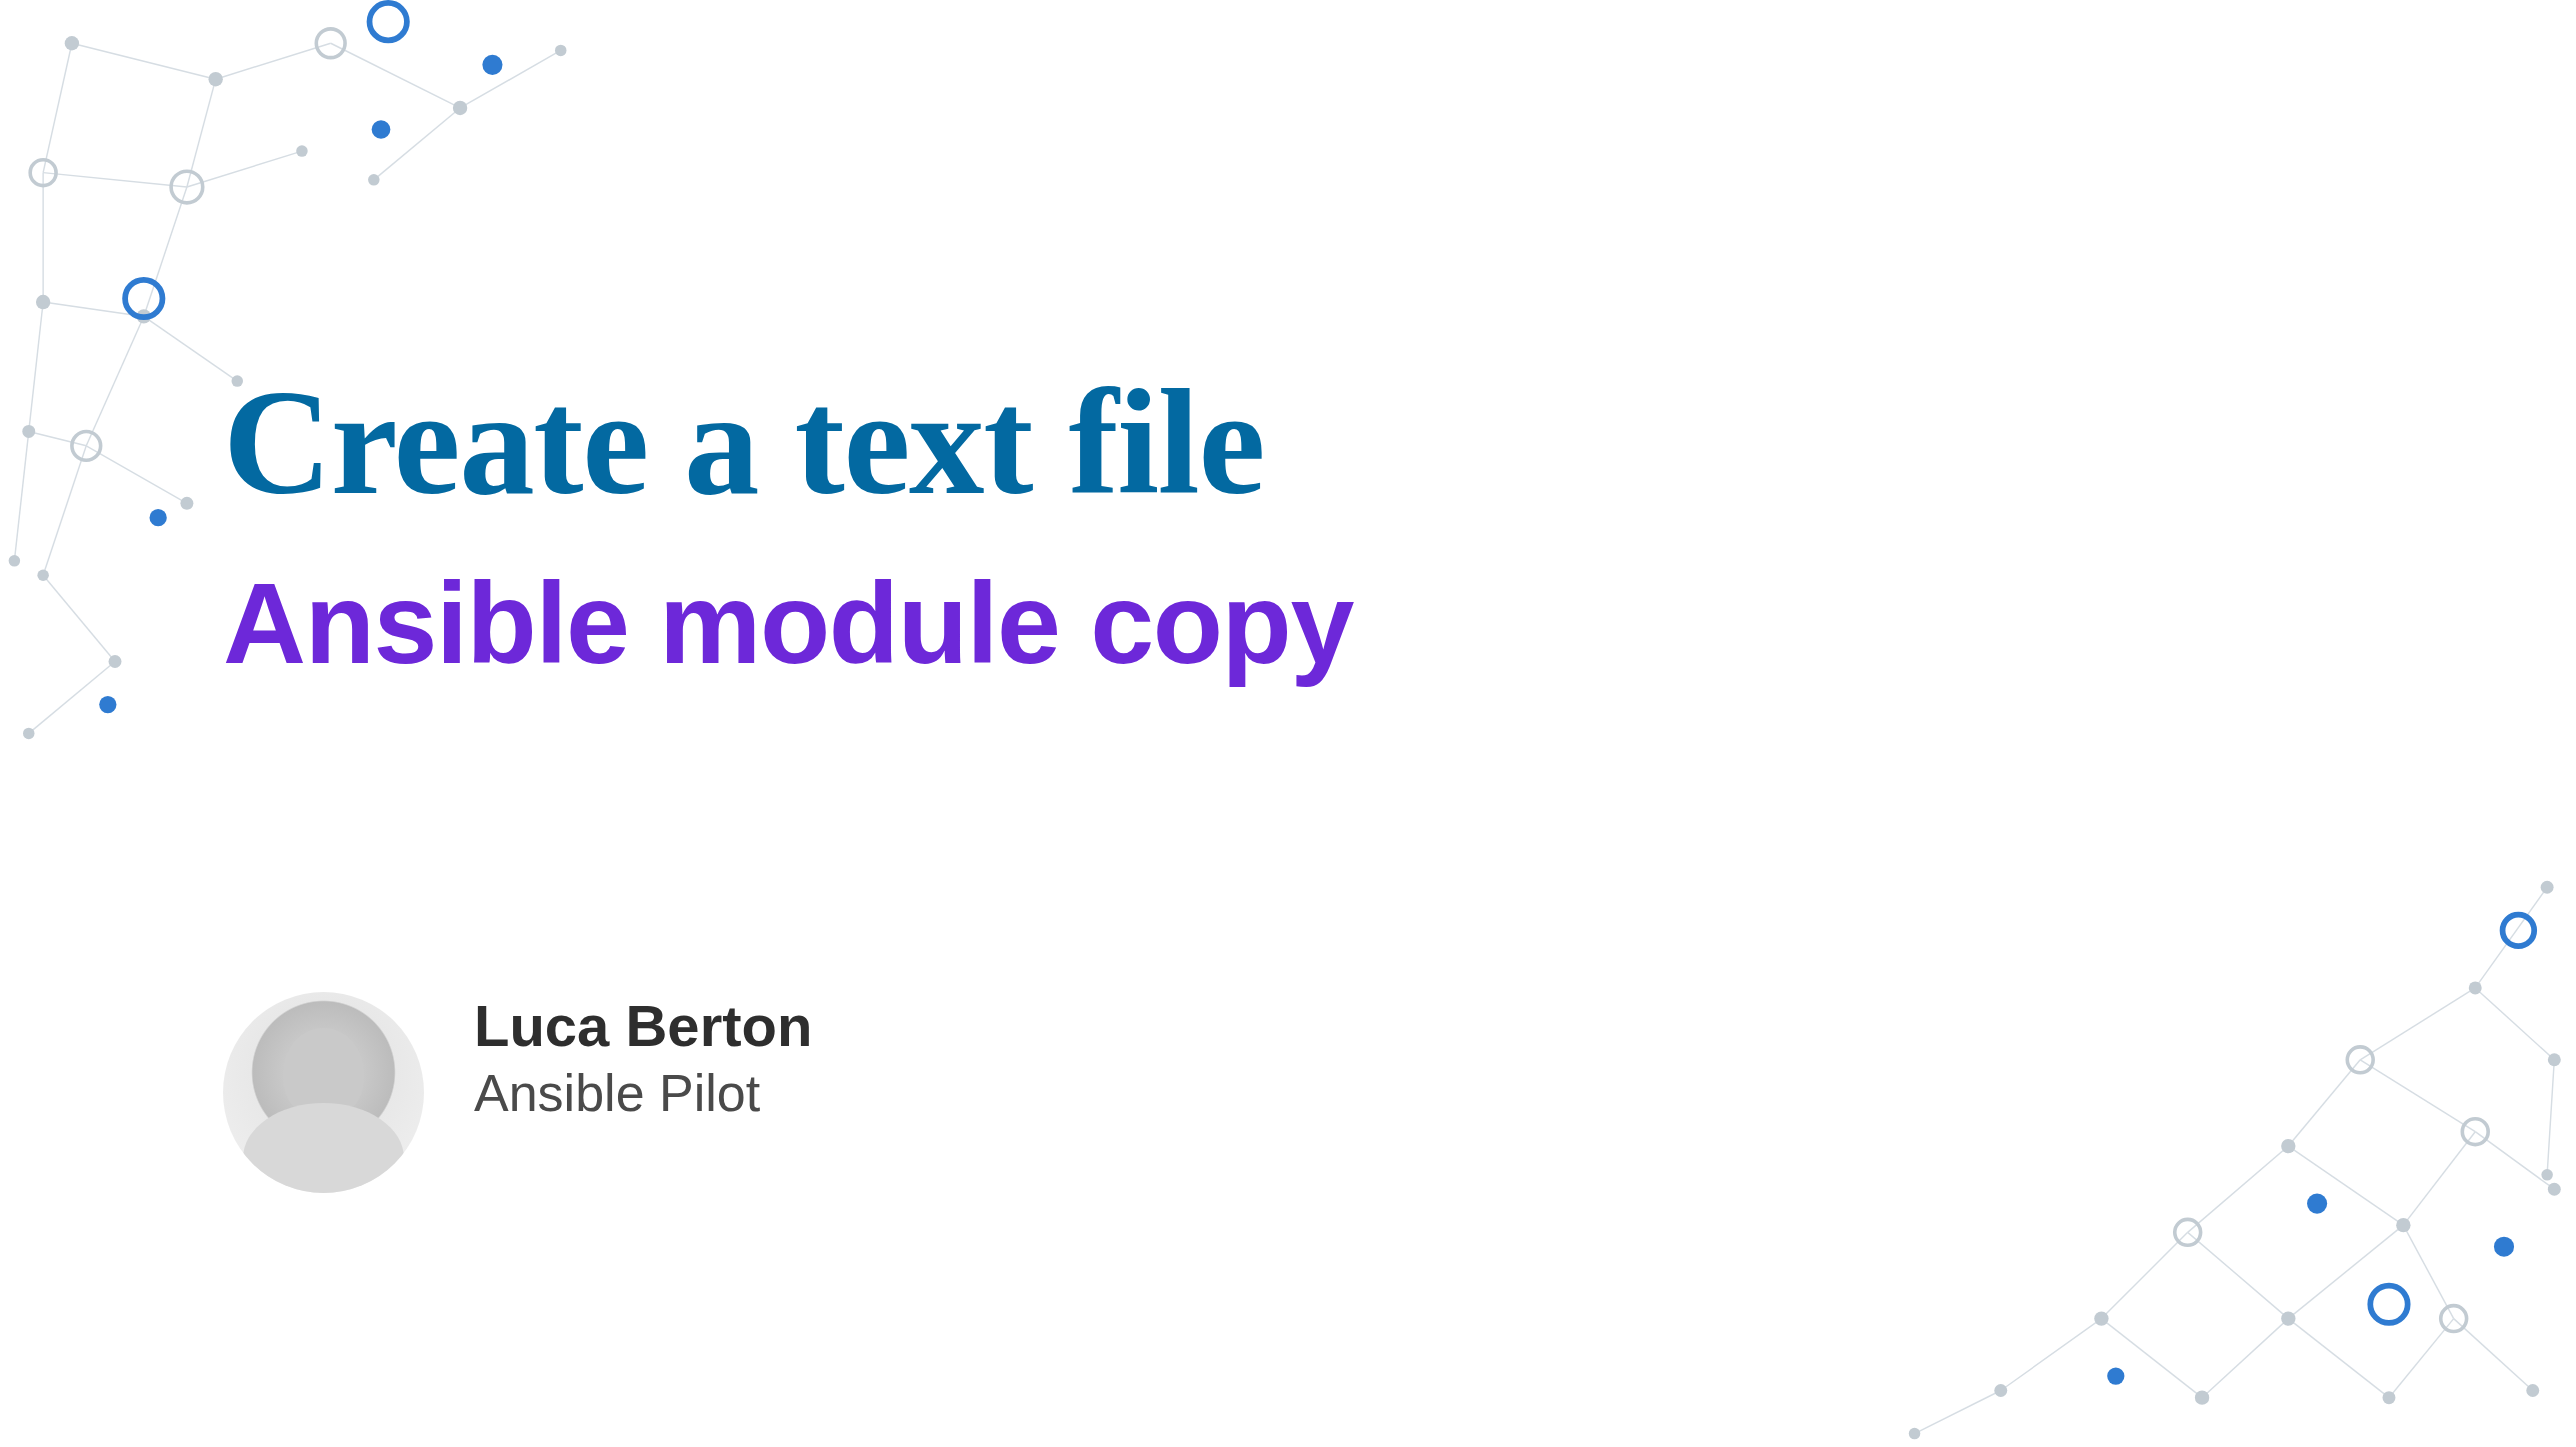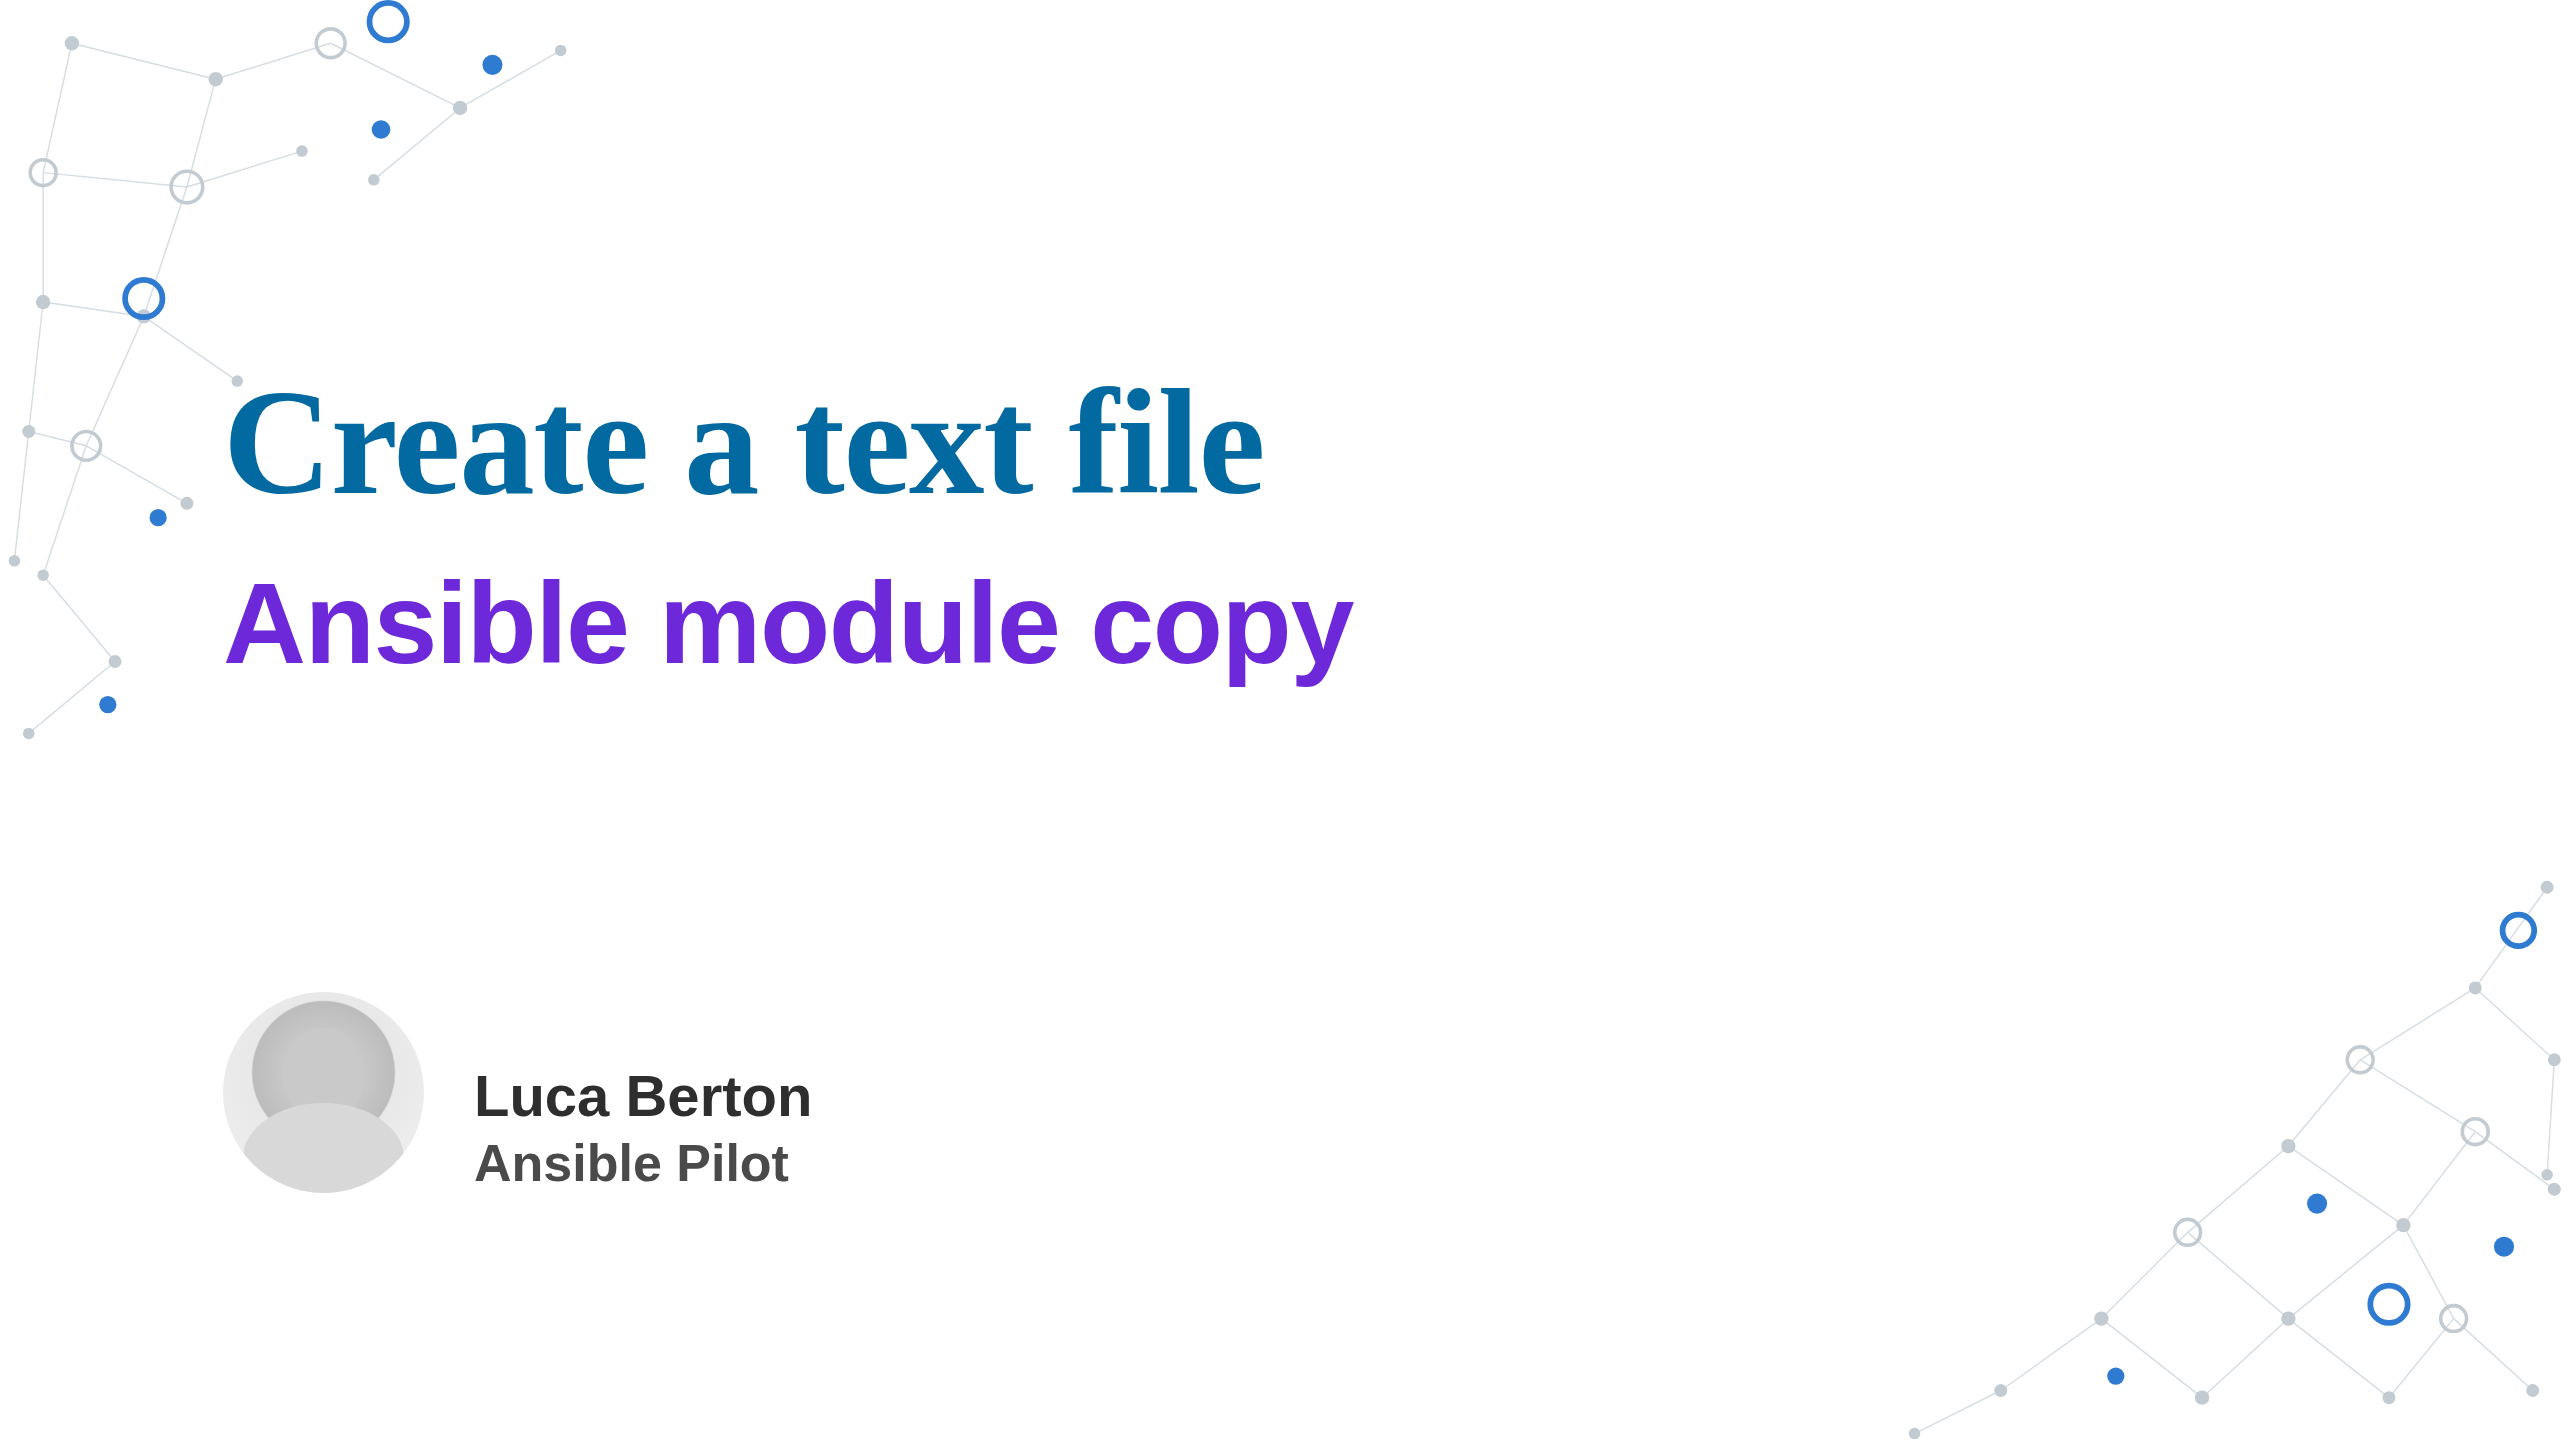--- a/index.html
+++ b/index.html
@@ -32,21 +32,21 @@
     line-height: 1.2;
     margin-top: 29px;
     font-family: -apple-system, BlinkMacSystemFont, "Segoe UI", sans-serif;
     letter-spacing: -1.4px;
   }
   .author-block {
     position: absolute;
     left: 223px;
     top: 992px;
     display: flex;
-    align-items: flex-end;
+    align-items: flex-start;
   }
   .avatar {
     width: 201px;
     height: 201px;
     border-radius: 50%;
     background: radial-gradient(circle at 50% 40%, #d8d8d8 0%, #bcbcbc 45%, #e8e8e8 46%, #f2f2f2 100%);
     position: relative;
     overflow: hidden;
   }
   .avatar::before {
@@ -72,21 +72,21 @@
   .author-text {
     margin-left: 50px;
   }
   .author-name {
     font-size: 58px;
     font-weight: 700;
     color: #2e2e2e;
   }
   .author-role {
     font-size: 52px;
-    font-weight: 700;
+    font-weight: 400;
     color: #4a4a4a;
     margin-top: 4.3px;
   }
 
   .network-svg {
     position: absolute;
     pointer-events: none;
   }
   .network-top-left {
     top: 0;

